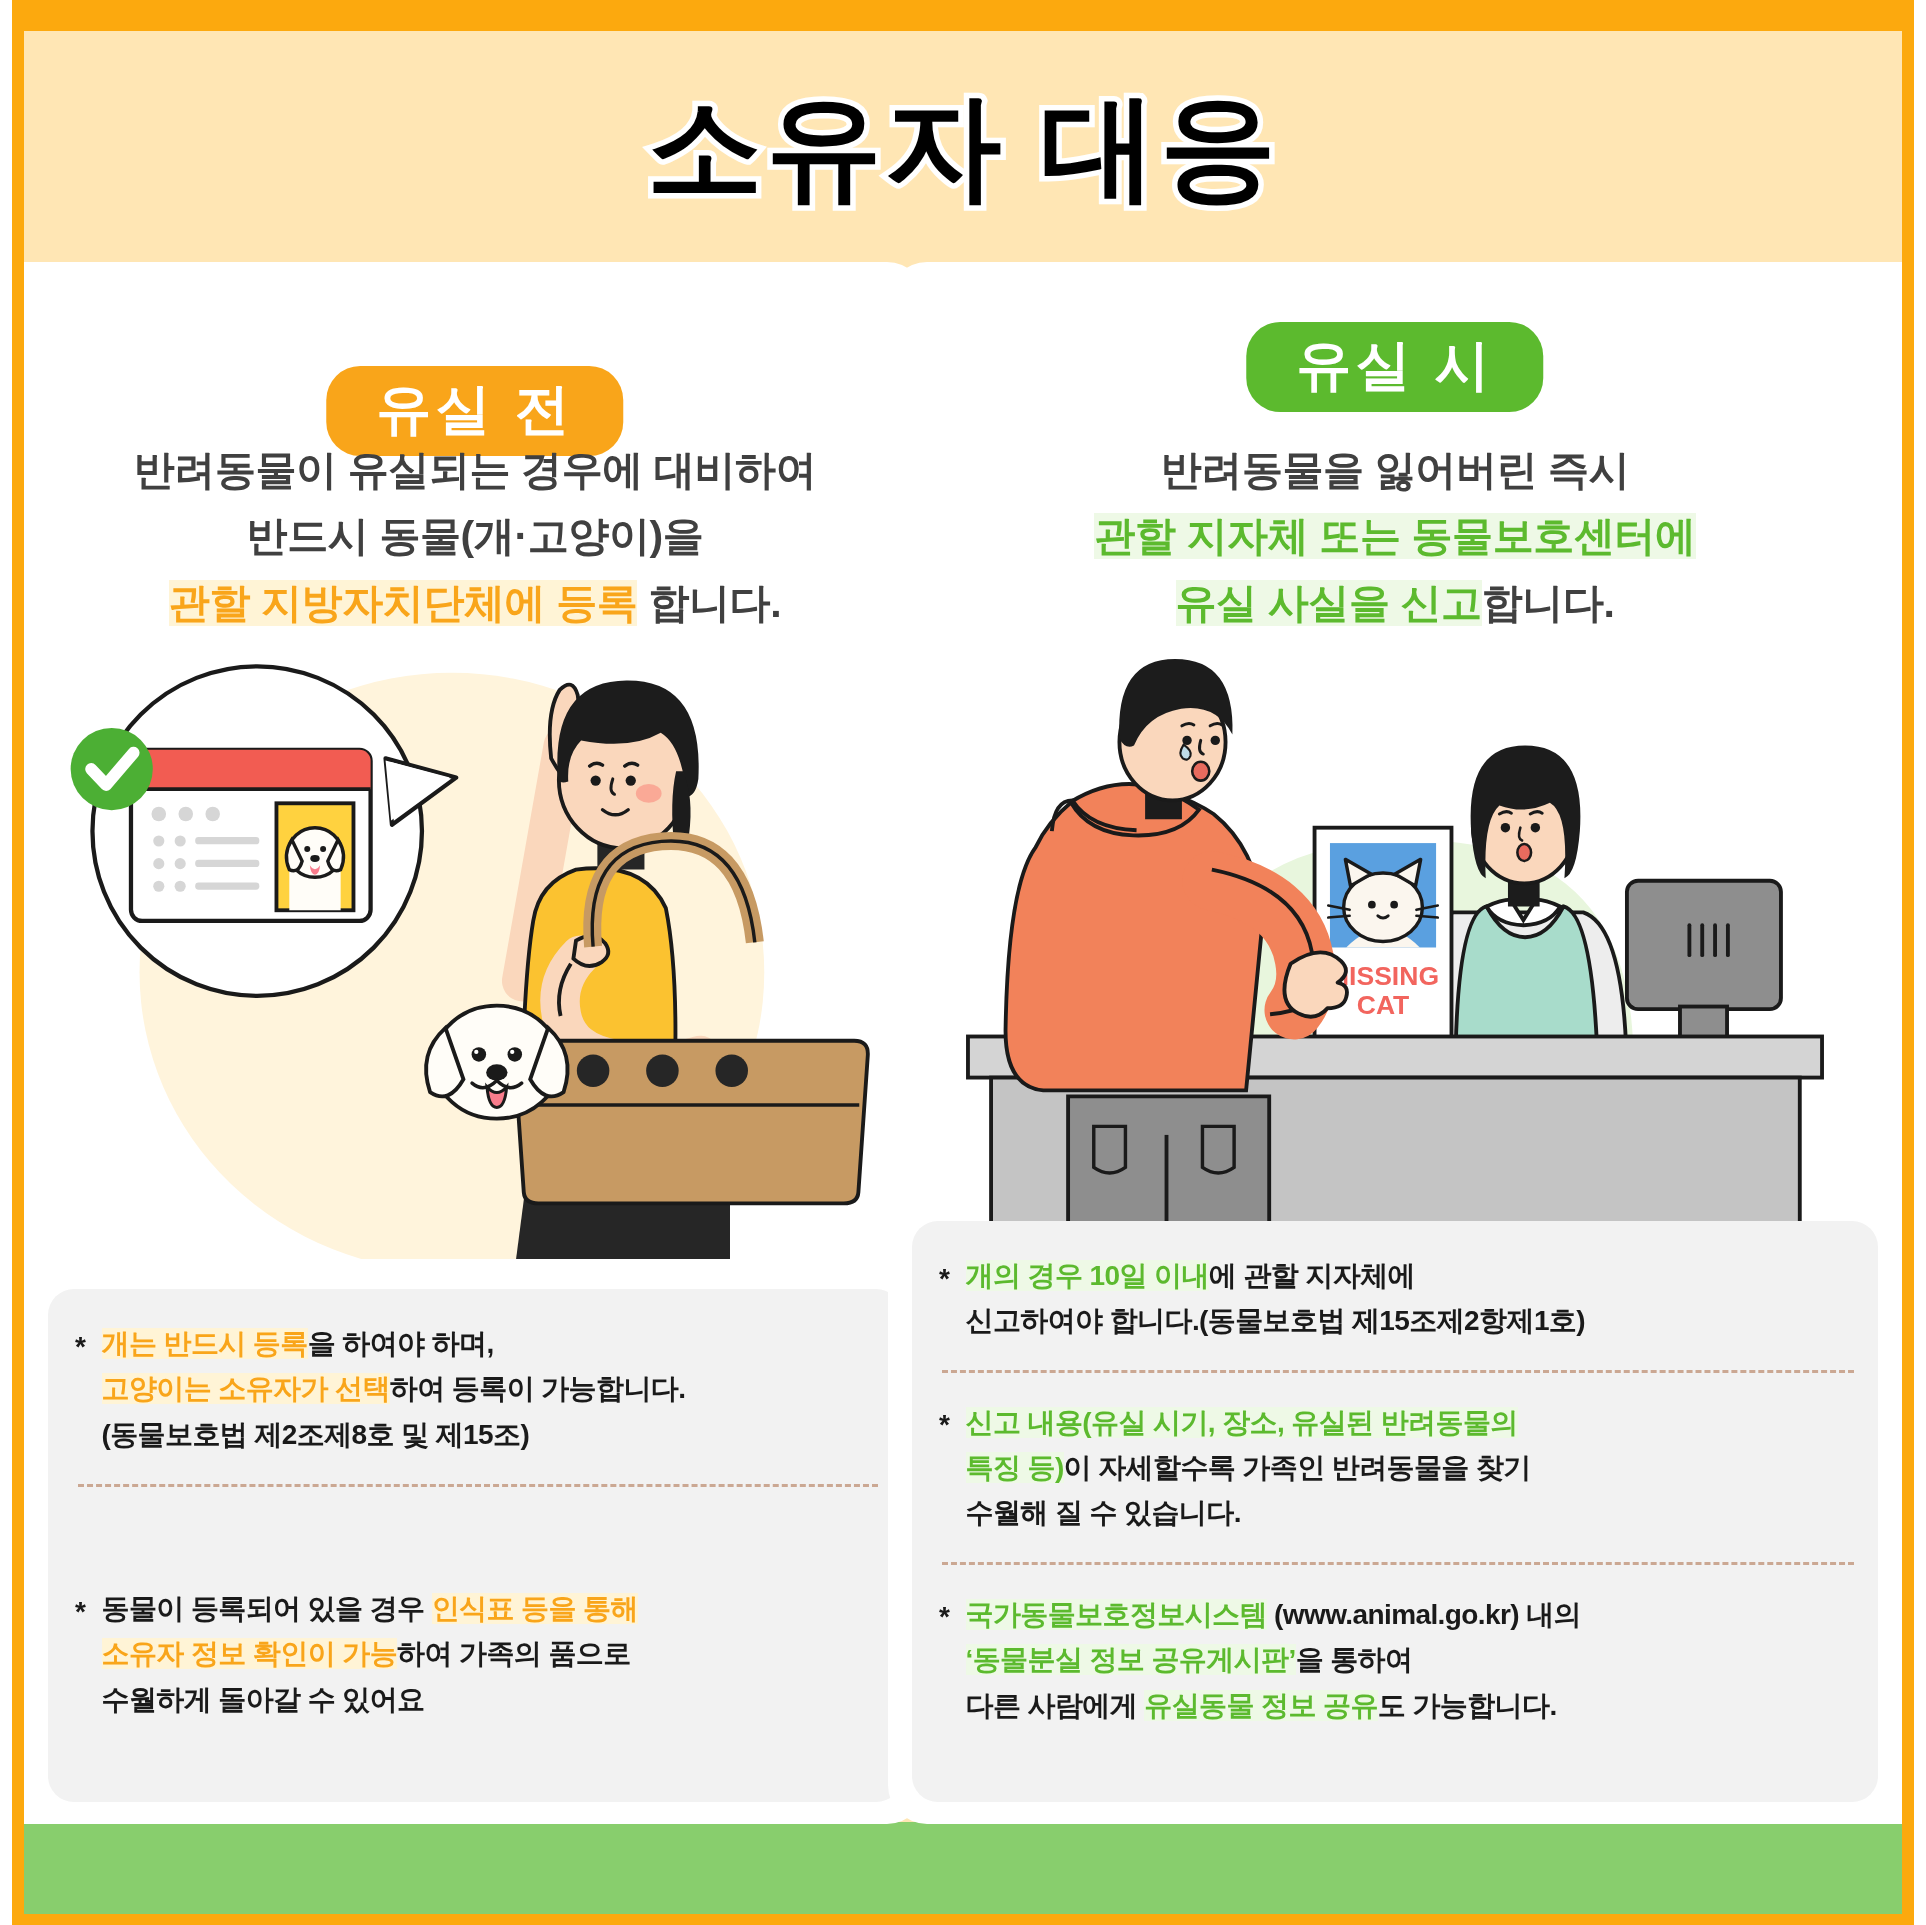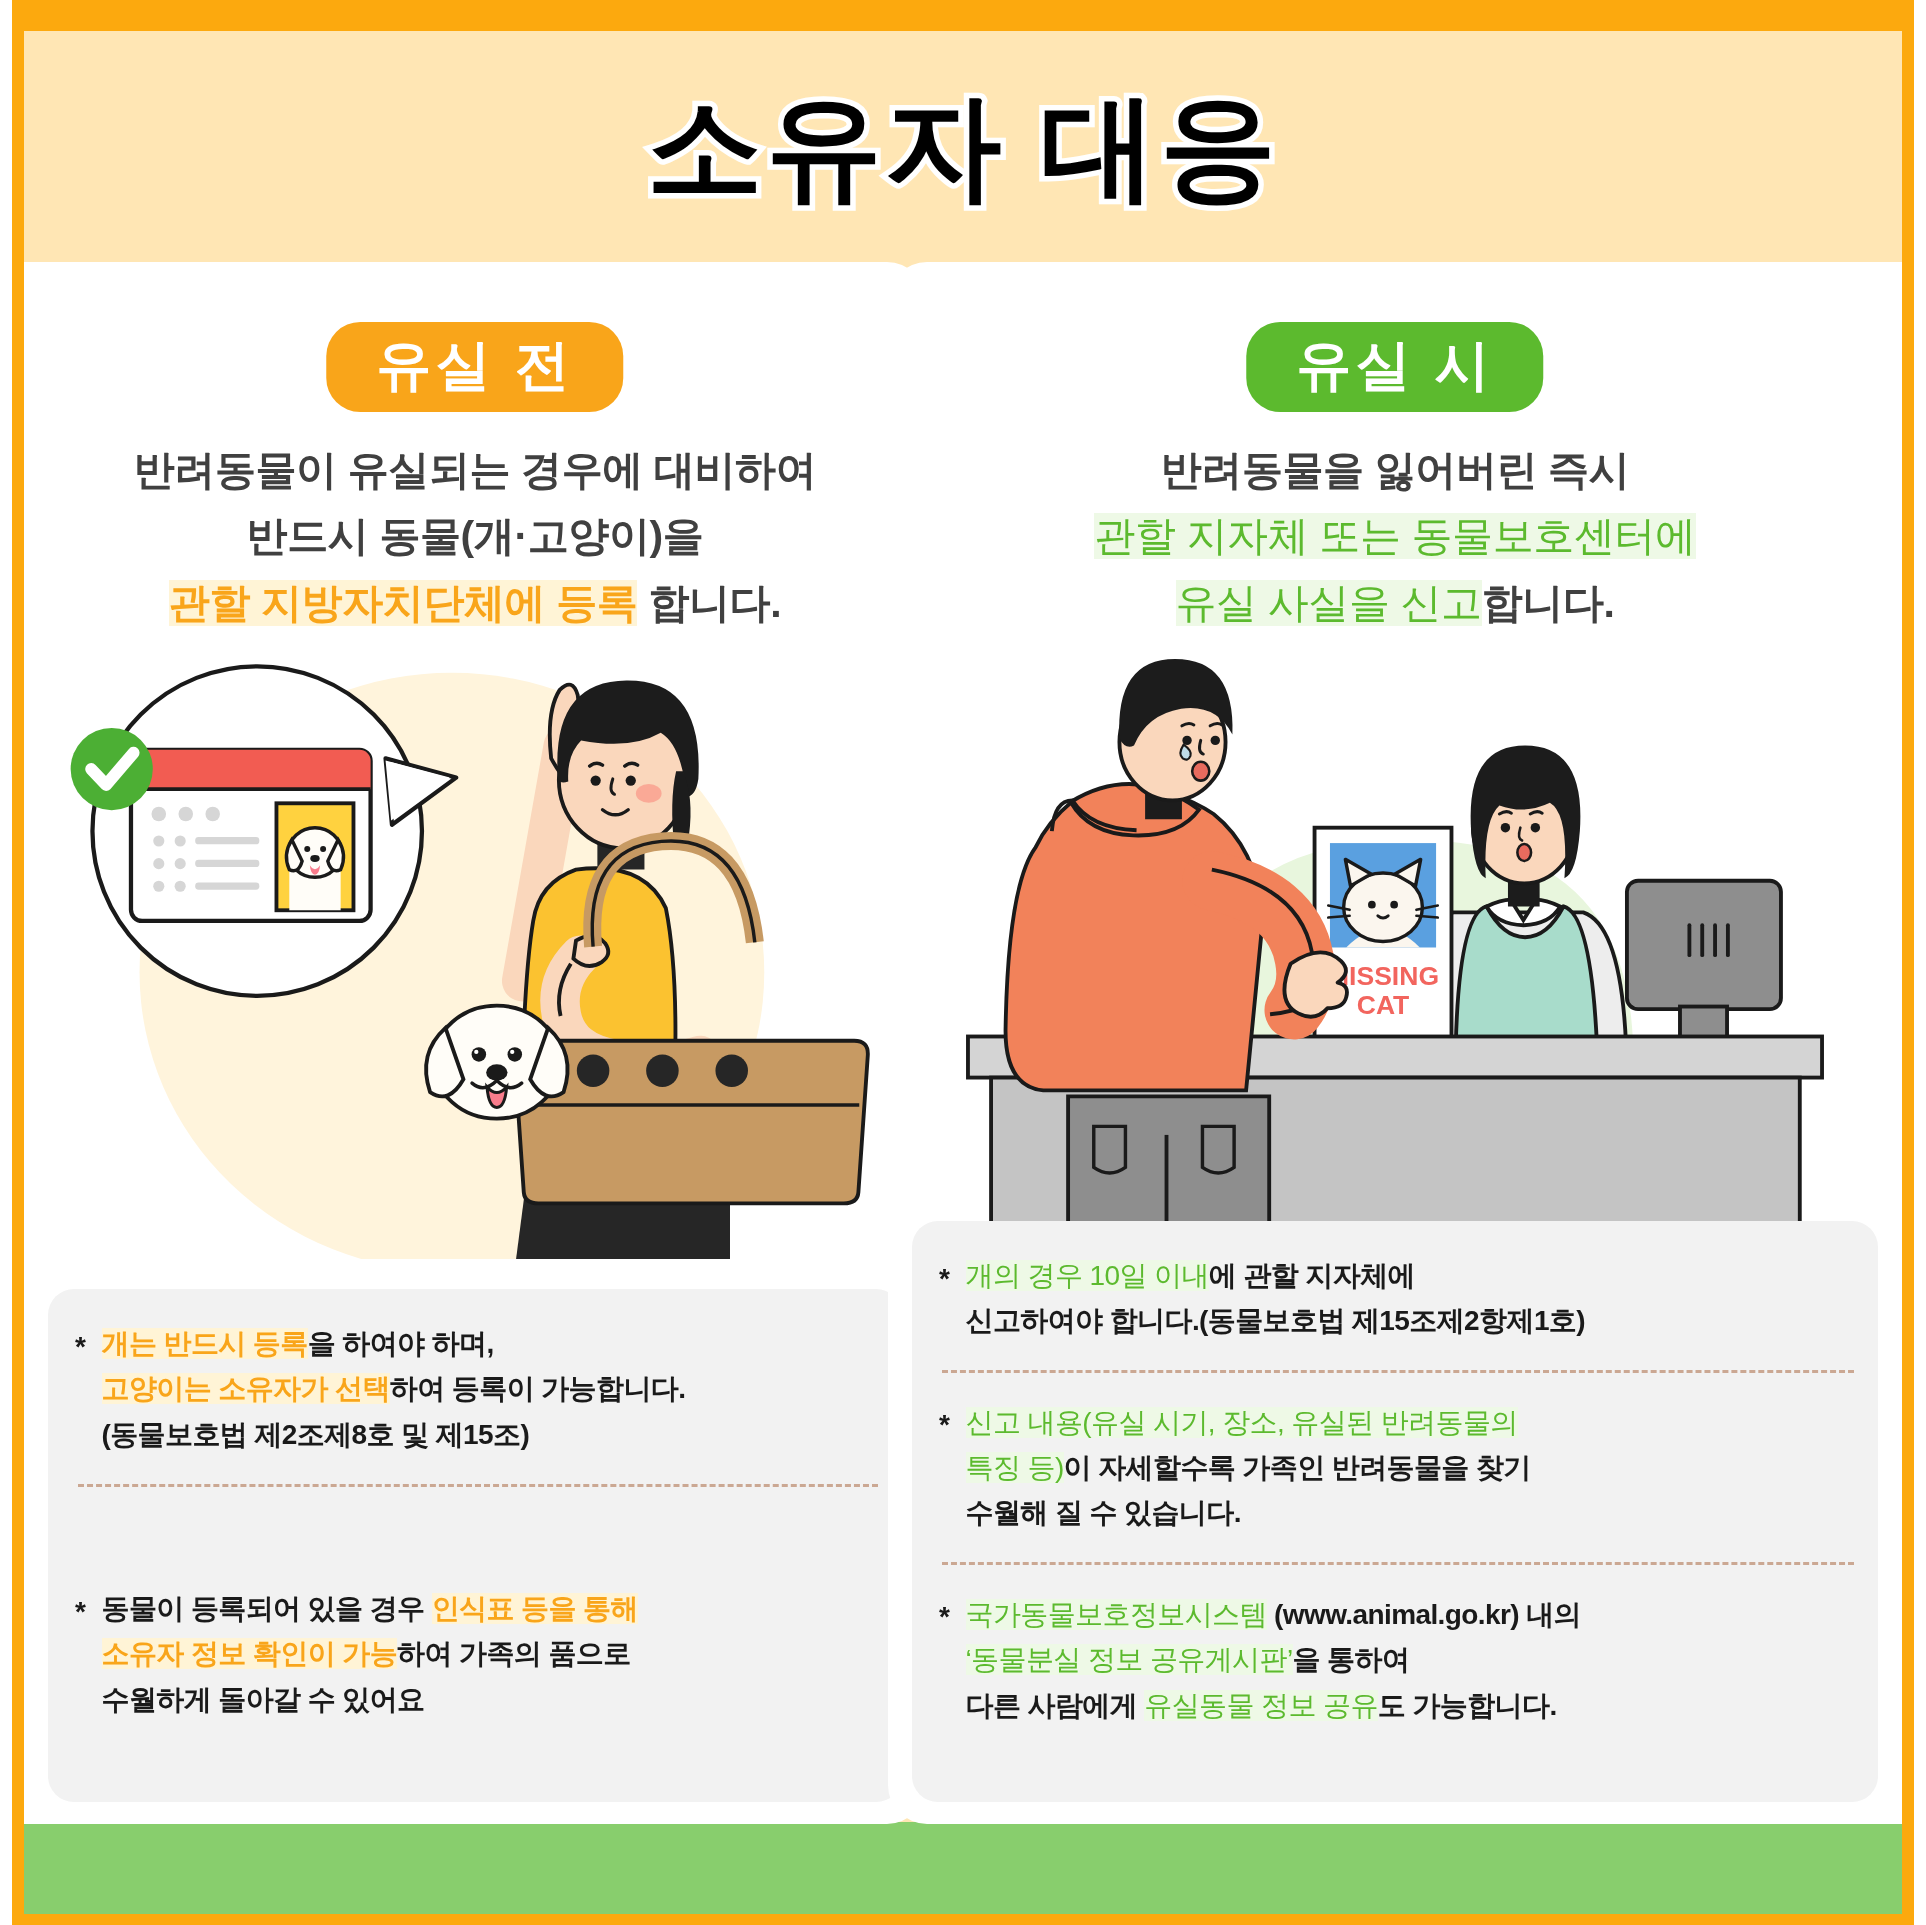--- a/index.html
+++ b/index.html
@@ -88,37 +88,37 @@
     transform:translateX(-50%);
     padding:14.5px 50px 18px;
     border-radius:34px;
     color:#fff;
     font-size:55px;
     font-weight:900;
     letter-spacing:4.3px;
     line-height:1.05;
     white-space:nowrap;
   }
-  #badge-left{ background:#F9A51A; }
+  #badge-left{ background:#F9A51A;margin-top:44px; }
   #badge-right{ background:#5CBA2E; }
 
   
   .lead{
     position:absolute;
     top:175px;
     left:0; right:0;
     text-align:center;
     font-size:41px;
     font-weight:700;
     line-height:1.62;
     color:#404040;
     letter-spacing:-0.4px;
   }
   .hl-o{ color:#F9A51A; background:#FFF4D6; font-weight:900;margin-top:23px; }
-  .hl-g{ color:#5CBA2E; background:#EEF9E6; font-weight:400; }
+  .hl-g{ color:#5CBA2E; background:#EEF9E6; font-weight:700; }
 
   
   .illo{
     position:absolute;
     left:0; right:0;
     top:368px;
     height:629px;
   }
 
   

